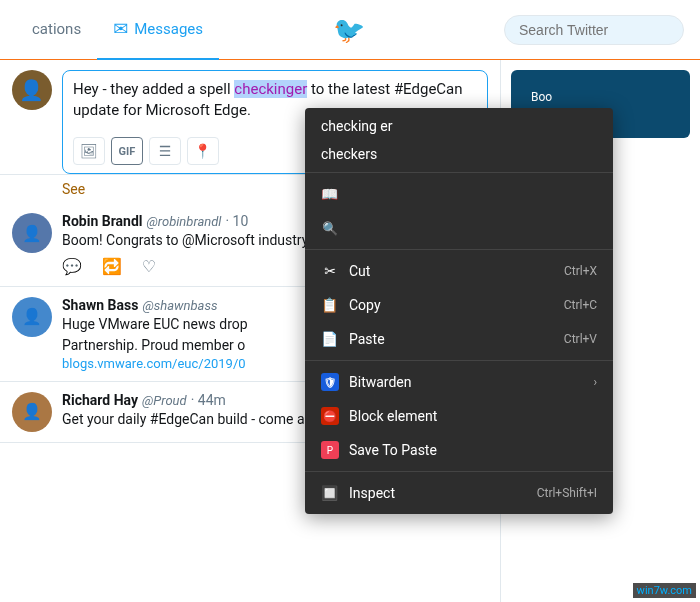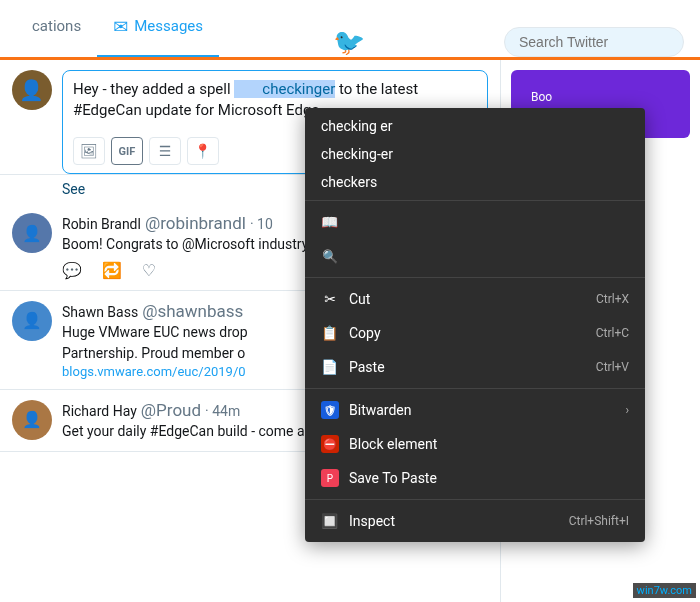--- a/index.html
+++ b/index.html
@@ -8,24 +8,24 @@
       height: 602px;
       font-family: -apple-system, BlinkMacSystemFont, "Segoe UI", Roboto, sans-serif;
       background: #fff;
       overflow: hidden;
       position: relative;
     }
 
     
     .topbar {
       display: flex;
-      align-items: flex-end;
+      align-items: center;
       height: 60px;
-      border-bottom: 3px solid #f97316;
-      padding: 0 16px;
+      border-bottom: 1px solid #f97316;
+      padding: 7px 16px;
       background: #fff;
       position: relative;
     }
     .topbar-left {
       display: flex;
       align-items: center;
       gap: 0;
     }
     .nav-item {
       padding: 0 16px;
@@ -112,22 +112,21 @@
       position: relative;
     }
     .compose-text {
       font-size: 15px;
       color: #14171a;
       line-height: 1.4;
       min-height: 50px;
     }
     .highlighted-word {
       background: #b3d4fc;
-      color: #0369a1;
-      padding-left: 28px;
+      color: #a21caf;
     }
     .compose-toolbar {
       display: flex;
       align-items: center;
       margin-top: 8px;
       gap: 6px;
       color: #1da1f2;
     }
     .toolbar-icon {
       width: 32px;
@@ -148,21 +147,21 @@
       border-radius: 4px;
       padding: 1px 3px;
     }
     .emoji-icon {
       margin-left: auto;
       color: #657786;
       font-size: 18px;
       cursor: pointer;
     }
     .see-more {
-      color: #0c4a6e;
+      color: #a16207;
       font-size: 14px;
       padding: 6px 12px 6px 62px;
       cursor: pointer;
     }
 
     
     .tweet-item {
       display: flex;
       padding: 10px 12px;
       border-bottom: 1px solid #e1e8ed;
@@ -184,27 +183,28 @@
       flex: 1;
       min-width: 0;
     }
     .tweet-header {
       display: flex;
       align-items: baseline;
       flex-wrap: wrap;
       gap: 4px;
     }
     .tweet-name {
-      font-weight: normal;
+      font-weight: bold;
       font-size: 14px;
       color: #14171a;
     }
     .tweet-handle {
       color: #657786;
-      font-size: 17px;
+      font-size: 13px;
+      font-style: italic;
     }
     .tweet-time {
       color: #657786;
       font-size: 14px;
     }
     .tweet-body {
       font-size: 14px;
       color: #14171a;
       margin-top: 2px;
       line-height: 1.4;
@@ -238,38 +238,38 @@
       padding: 10px;
       overflow: hidden;
     }
     .who-to-follow {
       font-size: 13px;
       font-weight: bold;
       color: #14171a;
       margin-bottom: 6px;
     }
     .book-promo {
-      background: #6d28d9;
+      background: #0c4a6e;
       color: #fff;
       font-size: 12px;
       padding: 20px;
       border-radius: 6px;
       margin-bottom: 20px;
     }
     .addup {
       font-size: 11px;
       color: #1da1f2;
     }
 
     
     .context-menu {
       position: absolute;
       top: 108px;
       left: 305px;
-      width: 340px;
+      width: 308px;
       background: #2d2d2d;
       border-radius: 4px;
       box-shadow: 0 4px 20px rgba(0,0,0,0.4);
       z-index: 1000;
       padding: 4px 0;
       color: #fff;
     }
     .ctx-section-divider {
       height: 1px;
       background: #444;
@@ -459,23 +459,20 @@
     <div class="addup">addup</div>
   </div>
 </div>
 
 <div class="context-menu">
 
   <div class="ctx-item suggestion">
     <span>checking er</span>
   </div>
   <div class="ctx-item suggestion">
-    <span>checking-er</span>
-  </div>
-  <div class="ctx-item suggestion">
     <span>checkers</span>
   </div>
 
   <div class="ctx-section-divider"></div>
 
   <div class="ctx-item">
     <span class="ctx-icon">📖</span>
   </div>
   <div class="ctx-item">
     <span class="ctx-icon ctx-search-icon">🔍</span>

